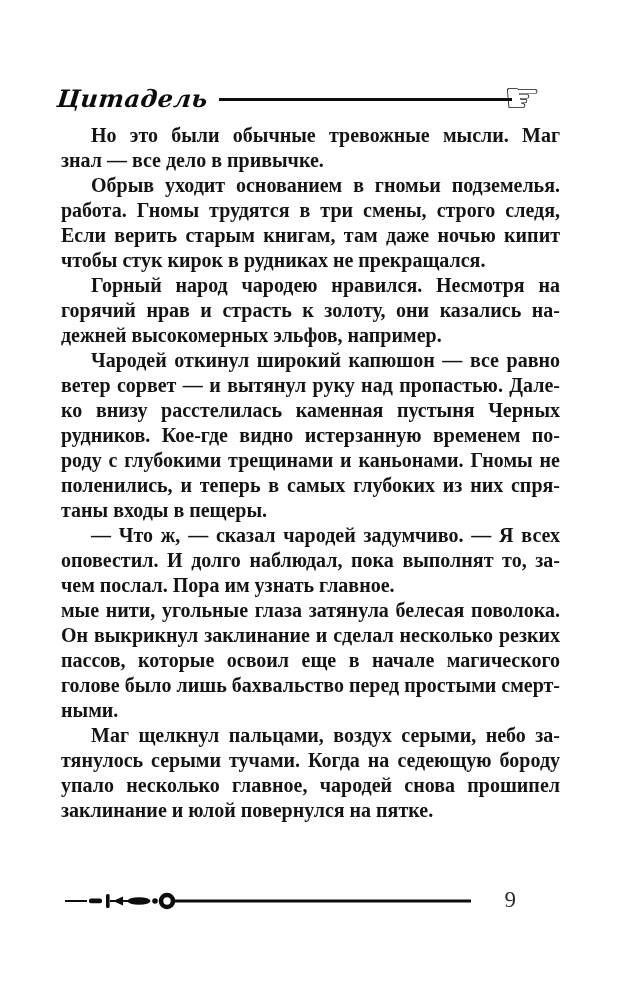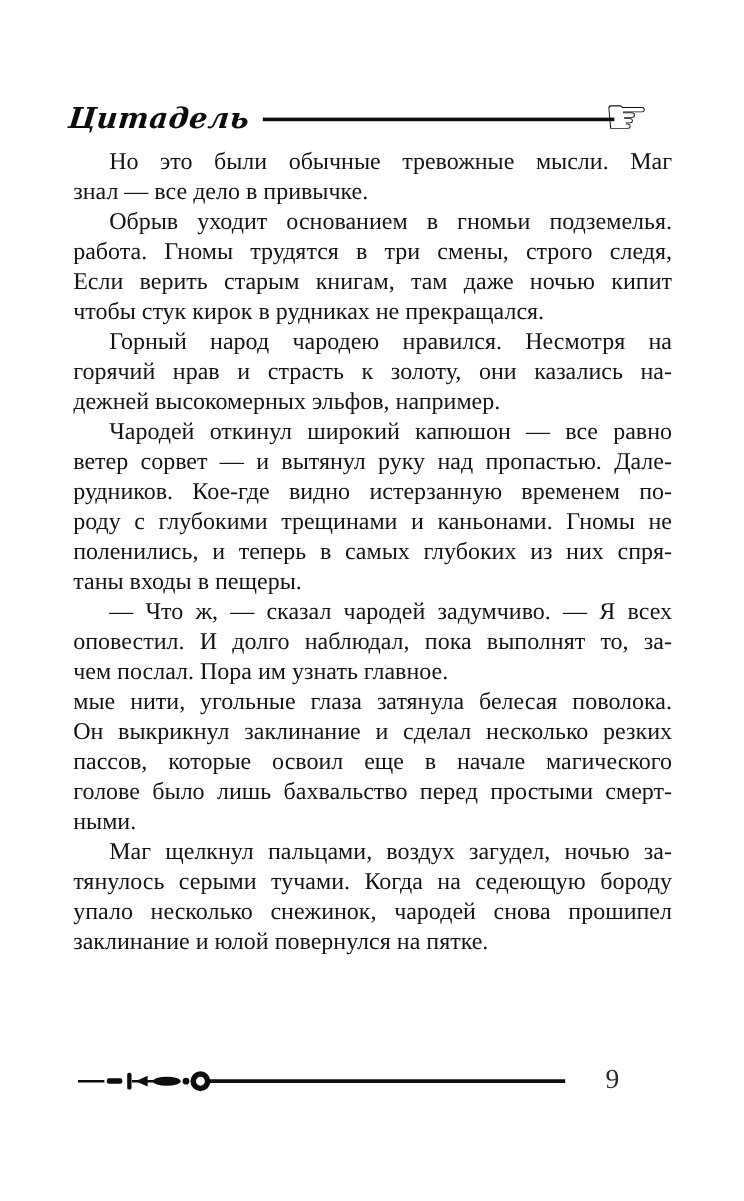--- a/index.html
+++ b/index.html
@@ -63,20 +63,21 @@
     font-size: 20px;
     line-height: 25px;
   }
   .para { margin: 0; }
   .line {
     text-align: justify;
     text-align-last: justify;
     height: 25px;
     overflow: hidden;
     white-space: normal;
+    font-weight: bold;
   }
   .line.first { text-indent: 30px; }
   .line.last  { text-align-last: left; }
 
   
   .footer {
     position: absolute;
     left: 63px;
     top: 884px;
     width: 453px;
@@ -119,41 +120,42 @@
         <div class="line last">чтобы стук кирок в рудниках не прекращался.</div>
       </div>
       <div class="para">
         <div class="line first">Горный народ чародею нравился. Несмотря на</div>
         <div class="line">горячий нрав и страсть к золоту, они казались на-</div>
         <div class="line last">дежней высокомерных эльфов, например.</div>
       </div>
       <div class="para">
         <div class="line first">Чародей откинул широкий капюшон — все равно</div>
         <div class="line">ветер сорвет — и вытянул руку над пропастью. Дале-</div>
+        <div class="line">ко внизу расстелилась каменная пустыня Черных</div>
         <div class="line">рудников. Кое-где видно истерзанную временем по-</div>
         <div class="line">роду с глубокими трещинами и каньонами. Гномы не</div>
         <div class="line">поленились, и теперь в самых глубоких из них спря-</div>
         <div class="line last">таны входы в пещеры.</div>
       </div>
       <div class="para">
         <div class="line first">— Что ж, — сказал чародей задумчиво. — Я всех</div>
         <div class="line">оповестил. И долго наблюдал, пока выполнят то, за-</div>
         <div class="line last">чем послал. Пора им узнать главное.</div>
       </div>
       <div class="para">
         <div class="line">мые нити, угольные глаза затянула белесая поволока.</div>
         <div class="line">Он выкрикнул заклинание и сделал несколько резких</div>
         <div class="line">пассов, которые освоил еще в начале магического</div>
         <div class="line">голове было лишь бахвальство перед простыми смерт-</div>
         <div class="line last">ными.</div>
       </div>
       <div class="para">
-        <div class="line first">Маг щелкнул пальцами, воздух загудел, ночью за-</div>
+        <div class="line first">Маг щелкнул пальцами, воздух серыми, небо за-</div>
         <div class="line">тянулось серыми тучами. Когда на седеющую бороду</div>
-        <div class="line">упало несколько снежинок, чародей снова прошипел</div>
+        <div class="line">упало несколько главное, чародей снова прошипел</div>
         <div class="line last">заклинание и юлой повернулся на пятке.</div>
       </div>
     </div>
 
   <div class="footer">
     <svg class="footer-ornament" width="410" height="26" viewBox="0 0 410 26">
       <g fill="#0d0d0d" stroke="#0d0d0d">
         <line x1="2" y1="14" x2="24" y2="14" stroke-width="2"></line>
         <rect x="26" y="11.6" width="13" height="4.6" rx="2" stroke="none"></rect>
         <rect x="43" y="7" width="3.6" height="14" rx="1.6" stroke="none"></rect>

